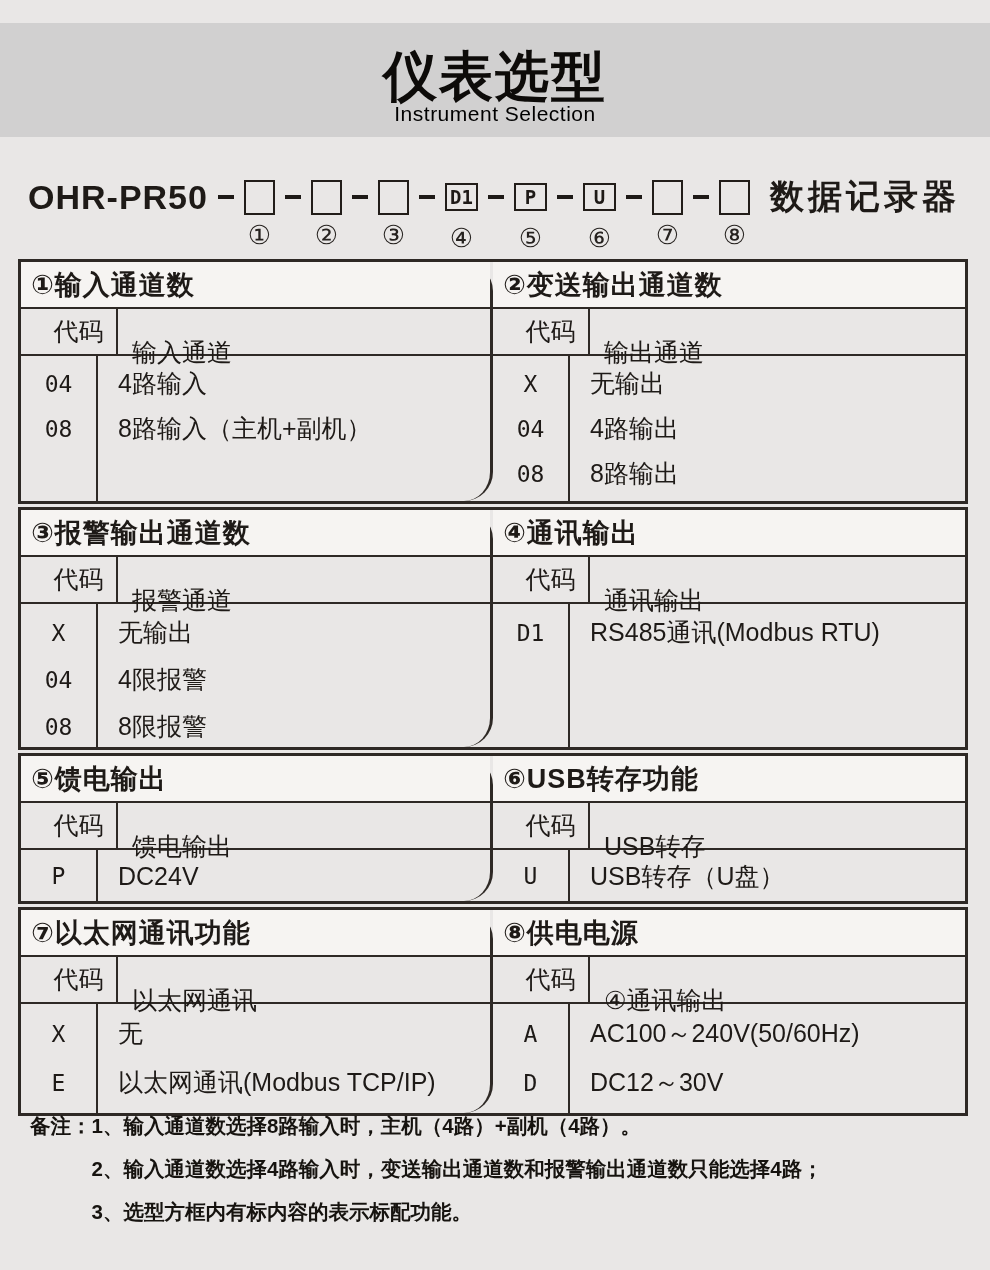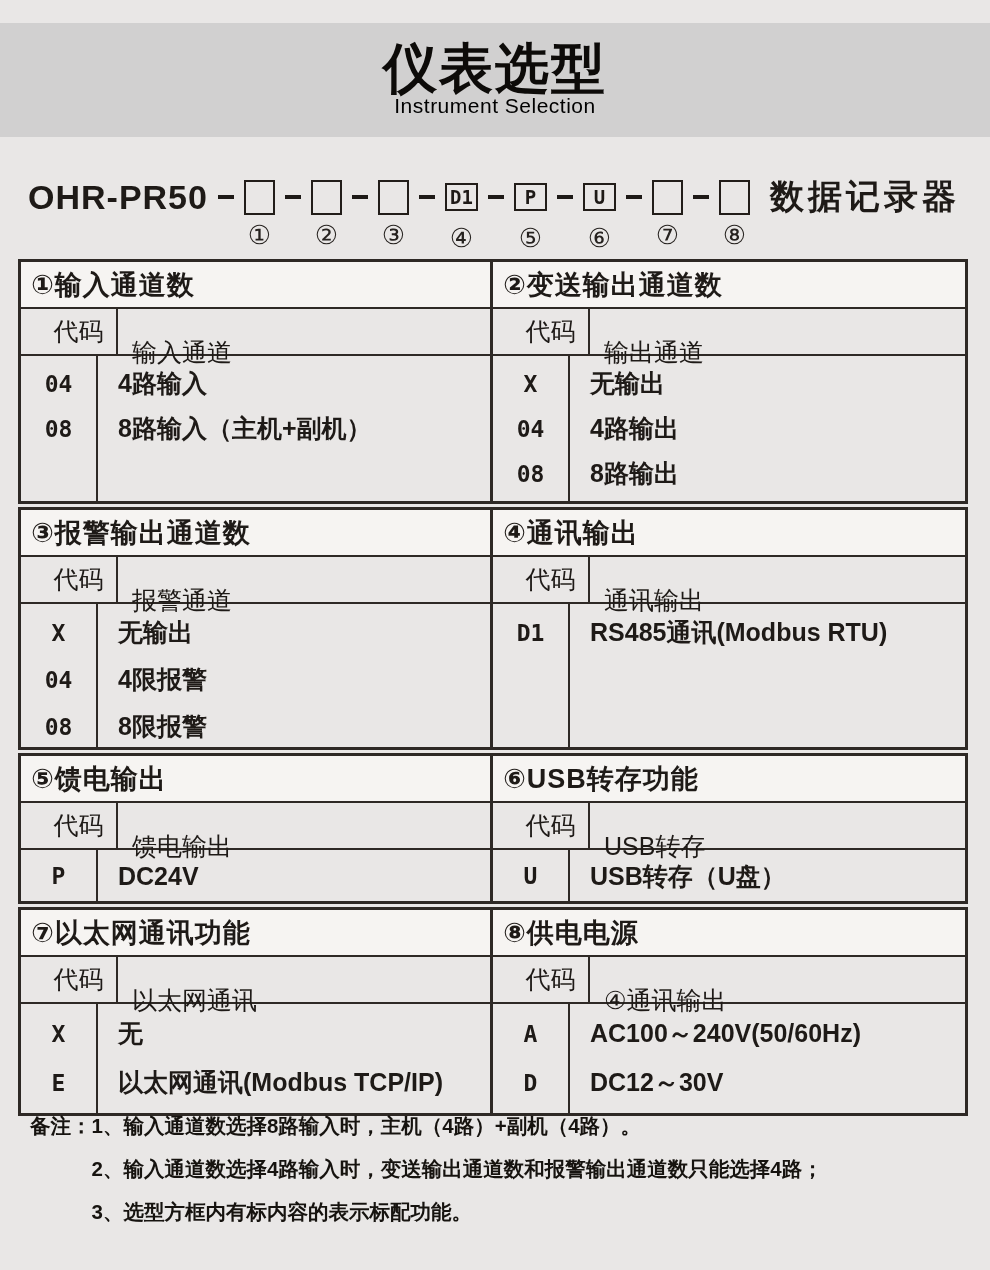--- a/index.html
+++ b/index.html
@@ -3,21 +3,21 @@
 <meta charset="utf-8">
 <style>
   html,body{margin:0;padding:0;}
   .page{
     position:relative;width:990px;height:1270px;overflow:hidden;
     background:#e9e7e6;color:#1e1a17;
     font-family:"Liberation Sans","DejaVu Sans",sans-serif;
   }
   
   .band{position:absolute;left:0;top:23px;width:990px;height:114px;background:#d1d0d0;text-align:center;}
-  .band-title{padding-top:16px;font-size:54px;font-weight:600;letter-spacing:2px;color:#0d0b09;line-height:1.1;}
+  .band-title{padding-top:24px;font-size:54px;font-weight:600;letter-spacing:2px;color:#0d0b09;line-height:1.1;}
   .band-sub{font-size:21px;color:#000000;margin-top:-4px;letter-spacing:.5px;}
   
   .model-line{position:absolute;left:28px;top:170px;height:54px;display:flex;align-items:center;}
   .model-prefix{font-size:34px;font-weight:700;letter-spacing:1px;white-space:nowrap;}
   .mdash{width:16px;height:4px;background:#1e1a17;margin:0 10px;flex:none;}
   .boxwrap{position:relative;flex:none;}
   .mbox{
     box-sizing:border-box;width:31px;height:35px;border:2.5px solid #221d19;
     display:flex;align-items:center;justify-content:center;
     font-family:"DejaVu Sans Mono","Liberation Mono",monospace;font-weight:700;font-size:19px;
@@ -25,31 +25,31 @@
   .mbox.filled{width:33px;height:28px;border-width:2px;}
   .mnum{
     position:absolute;top:40px;left:50%;transform:translateX(-50%);
     font-size:26px;color:#26221f;font-family:"DejaVu Serif","Liberation Serif",serif;
   }
   .model-suffix{font-size:34px;font-weight:600;letter-spacing:4px;margin-left:20px;white-space:nowrap;}
   
   .sel-table{position:absolute;left:18px;top:259px;width:950px;}
   .pair{display:flex;margin-top:3px;border:3px solid #2e2925;box-sizing:border-box;}
   .pair.first{margin-top:0;}
-  .sec{width:50%;box-sizing:border-box;min-width:0;}
+  .sec{width:50%;box-sizing:border-box;min-width:0;border-radius:29px;}
   .sec.left{border-right:3px solid #2e2925;}
   .sec-title{
     height:45px;background:#f6f4f2;border-bottom:2px solid #2e2925;
     display:flex;align-items:center;padding-left:10px;
     font-size:27px;font-weight:700;letter-spacing:1px;white-space:nowrap;
   }
   .sec-head{height:45px;border-bottom:2px solid #2e2925;display:flex;align-items:stretch;font-size:25px;padding-left:20px;}
   .sec-head .code{width:75px;flex:none;border-right:2px solid #2e2925;display:flex;align-items:center;justify-content:center;}
   .sec-head .desc{flex:1;display:flex;align-items:center;padding-left:14px;white-space:nowrap;margin-top:41px;}
-  .sec-body{position:relative;padding-top:5px;font-weight:bold;}
+  .sec-body{position:relative;padding-top:5px;}
   .vline{position:absolute;left:75px;top:0;bottom:0;width:2px;background:#2e2925;}
   .trow{display:flex;align-items:center;}
   .trow .code{
     width:75px;flex:none;display:flex;align-items:center;justify-content:center;
     font-family:"DejaVu Sans Mono","Liberation Mono",monospace;font-size:23px;
   }
   .trow .desc{flex:1;padding-left:22px;font-size:25px;white-space:nowrap;}
   .pair-1 .sec-body{height:140px}.pair-1 .trow{height:45px}
   .pair-2 .sec-body{height:138px}.pair-2 .trow{height:47px}
   .pair-3 .sec-body{height:46px}.pair-3 .trow{height:42px}

